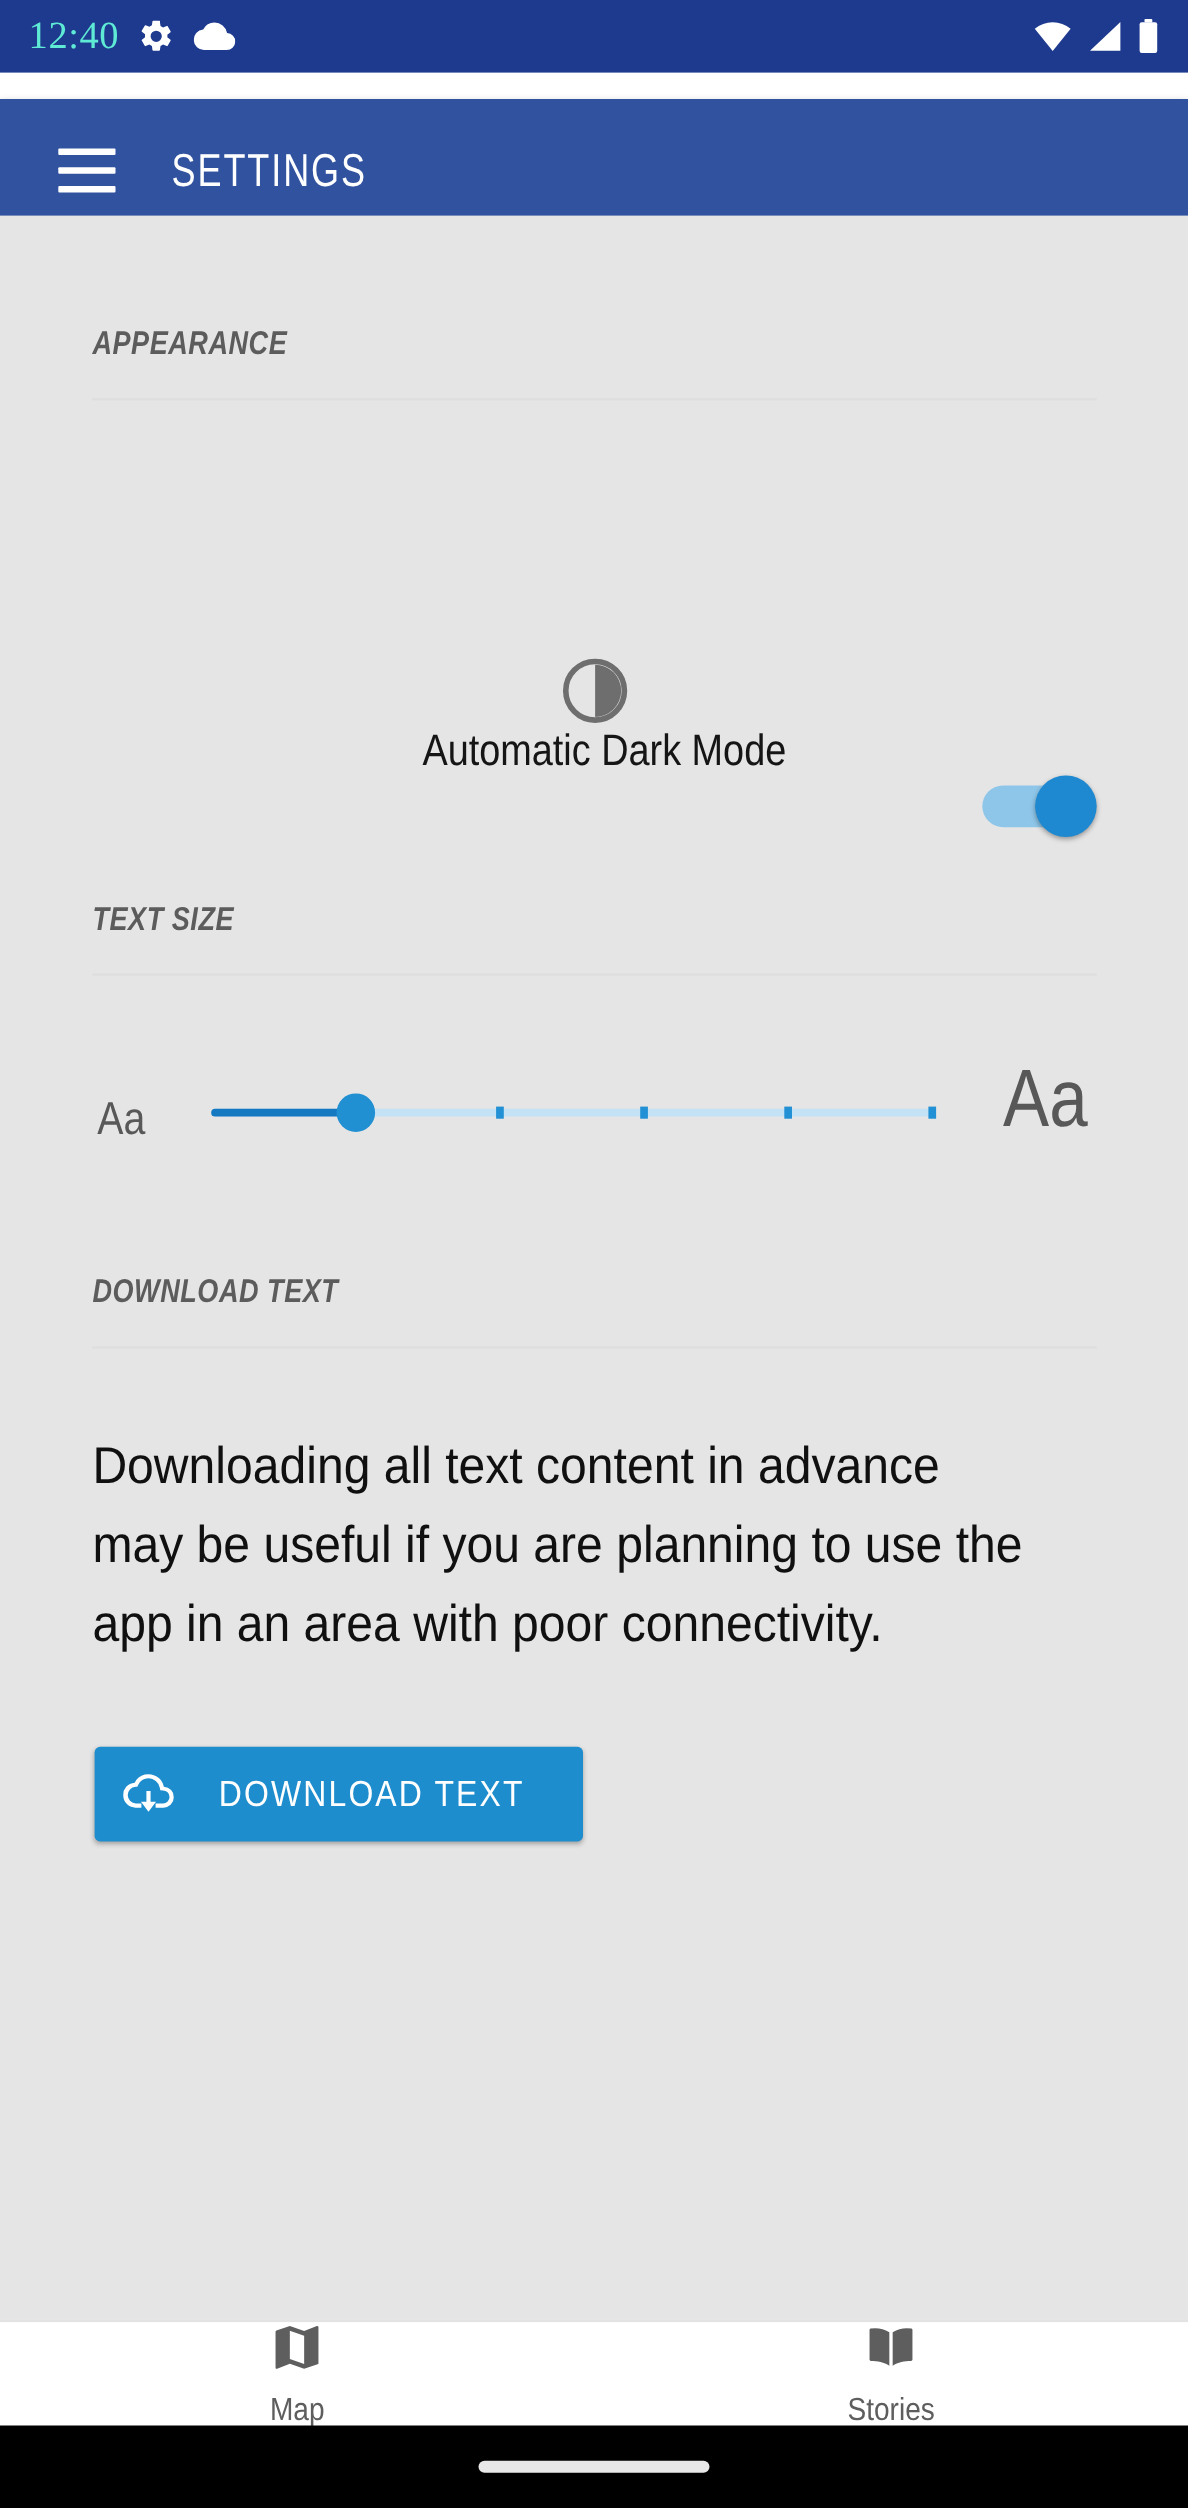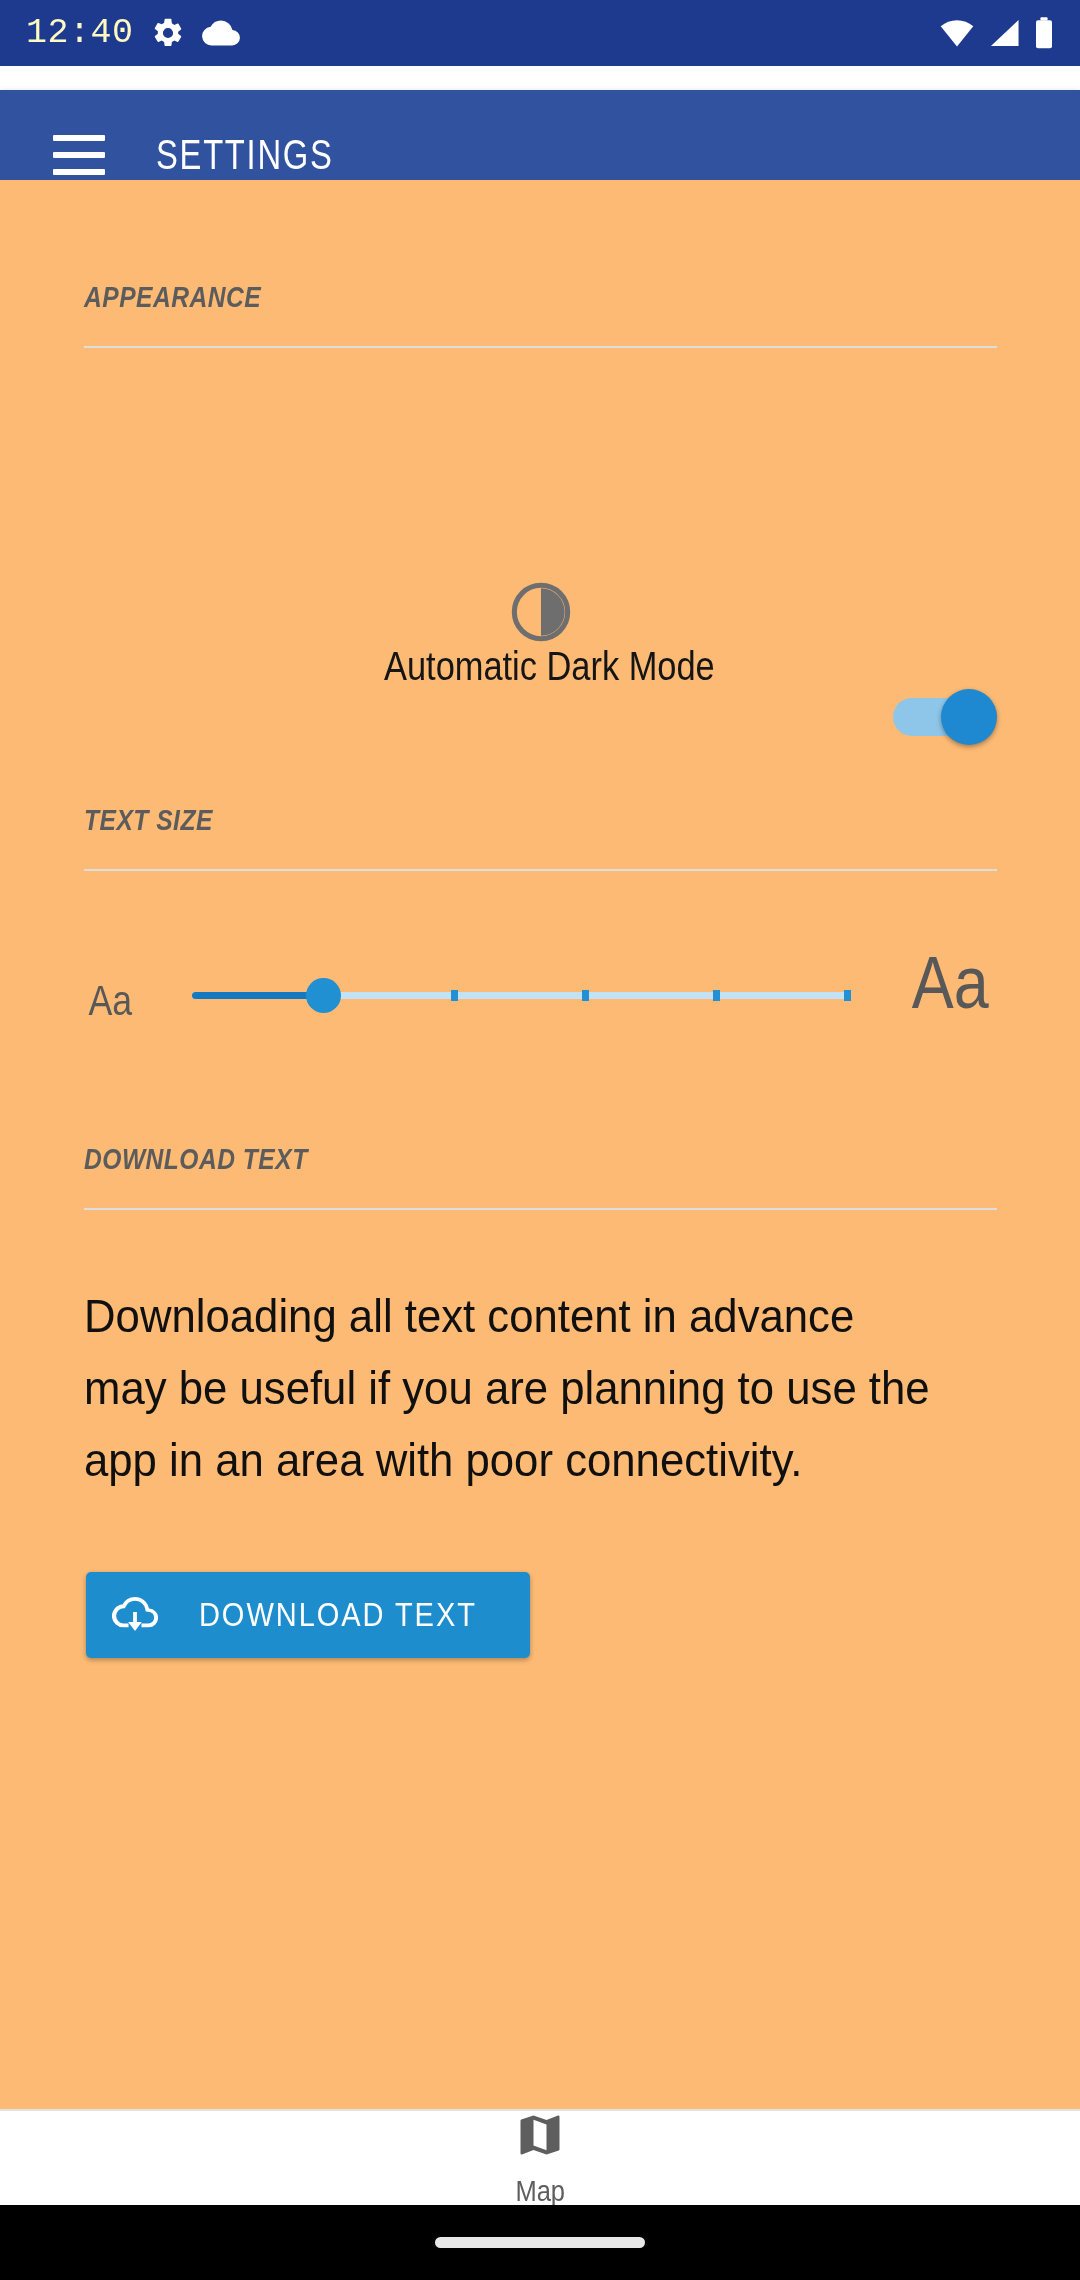--- a/index.html
+++ b/index.html
@@ -13,22 +13,22 @@
 
   
   .status-bar {
     position: absolute; top: 0; left: 0; width: 1080px; height: 66px;
     background: #1E3A8F;
     display: flex; align-items: center;
     padding: 0 26px;
   }
   .status-left { display: flex; align-items: center; gap: 17px; }
   .status-time {
-    color: #fef9c3; font-size: 35px; letter-spacing: 0.5px;
-    font-family: Liberation Mono, monospace;
+    color: #5eead4; font-size: 35px; letter-spacing: 0.5px;
+    font-family: Liberation Serif, serif;
     font-weight: 400;
   }
   .status-right { margin-left: auto; display: flex; align-items: center; gap: 14px; }
   .icon-svg { display: block; }
 
   
   .app-bar {
     position: absolute; top: 66px; left: 0; width: 1080px; height: 130px;
     background: #31529F;
     display: flex; align-items: center;
@@ -46,21 +46,21 @@
     color: #ffffff;
     font-size: 42px;
     letter-spacing: 2.2px;
     font-weight: 400;
     font-family: "Liberation Sans Narrow", "Liberation Sans", sans-serif;
     transform: scaleX(0.78);
     transform-origin: left center;
   }
 
   
-  .content { position: absolute; top: 180px; left: 0; width: 1080px; height: 1932px; background: #fdba74; }
+  .content { position: absolute; top: 196px; left: 0; width: 1080px; height: 1932px; background: #e5e5e5; }
 
   .section-head {
     color: #5C5C5C;
     font-style: italic;
     font-weight: bold;
     font-size: 30px;
     letter-spacing: 0.6px;
     font-family: "Liberation Sans Narrow", "Liberation Sans", sans-serif;
     transform: scaleX(0.82);
     transform-origin: left center;
@@ -289,20 +289,28 @@
 
     <div class="nav-item">
       <span>
         <svg width="52" height="52" viewBox="0 0 24 24" fill="#5E5E5E">
           <path d="M20.5 3 20.34 3.03 15 5.1 9 3 3.36 4.9A.5.5 0 0 0 3 5.38V20.5a.5.5 0 0 0 .5.5l.16-.03L9 18.9l6 2.1 5.64-1.9a.5.5 0 0 0 .36-.48V3.5a.5.5 0 0 0-.5-.5zM15 19l-6-2.11V5l6 2.11z"></path>
         </svg>
       </span>
       <span class="nav-label">Map</span>
     </div>
 
+    <div class="nav-item">
+      <span>
+        <svg width="52" height="52" viewBox="0 0 24 24" fill="#5E5E5E">
+          <path d="M11.3 5.6A11.6 11.6 0 0 0 3.4 4.1a.6.6 0 0 0-.4.6v12.4c0 .3.3.6.6.6 2.6 0 5.6.5 7.7 2V5.6zM12.7 5.6v14.1c2.1-1.5 5.1-2 7.7-2 .3 0 .6-.3.6-.6V4.7a.6.6 0 0 0-.4-.6 11.6 11.6 0 0 0-7.9 1.5z"></path>
+        </svg>
+      </span>
+      <span class="nav-label">Stories</span>
+    </div>
 
 
 
 
   </div>
 
   <div class="gesture-bar">
     <div class="gesture-pill"></div>
   </div>
 

